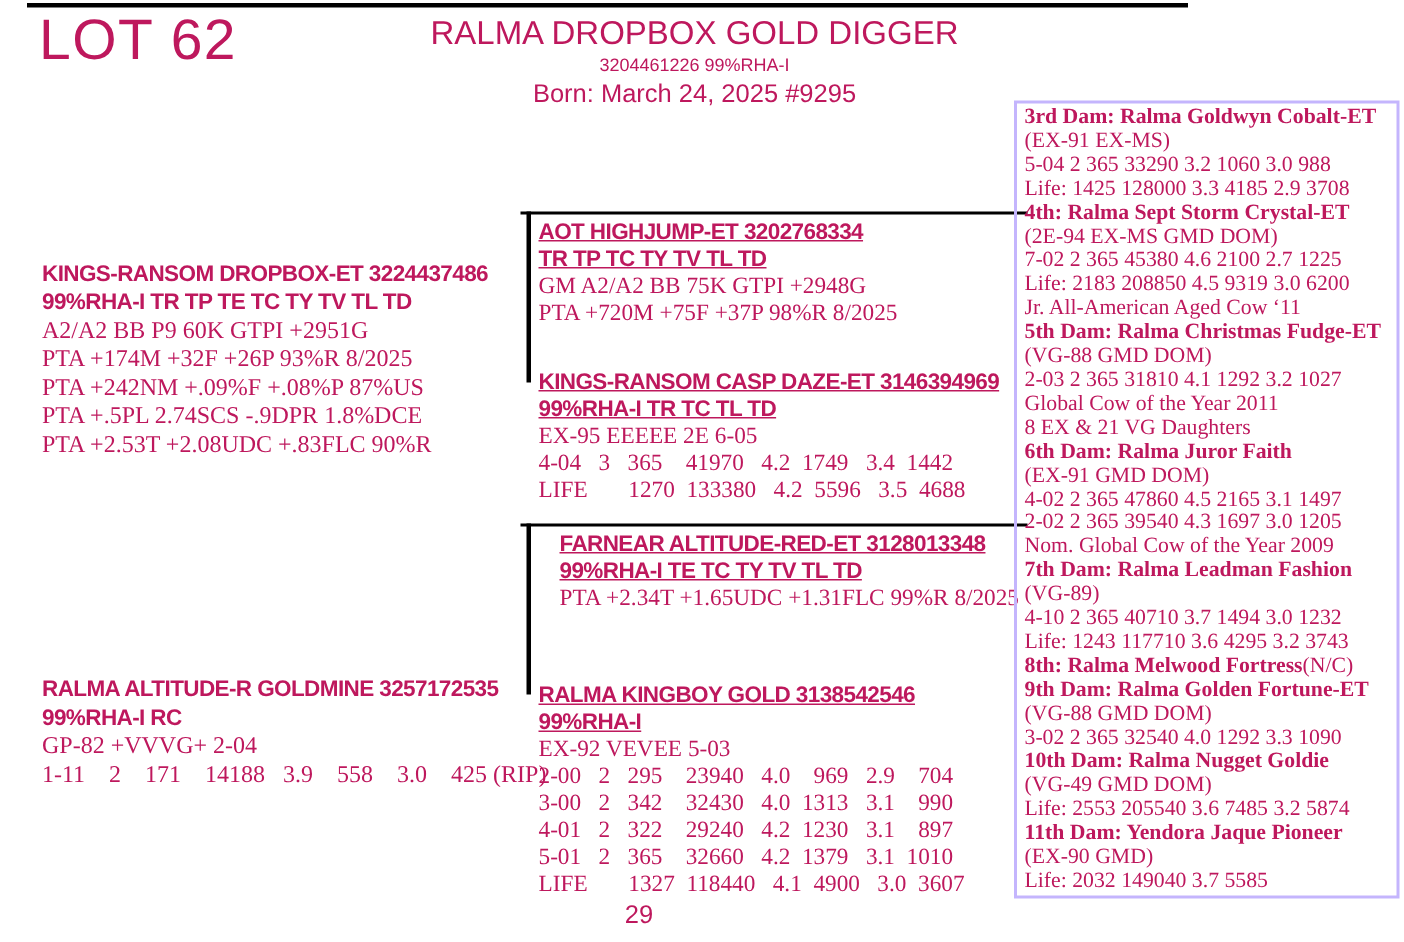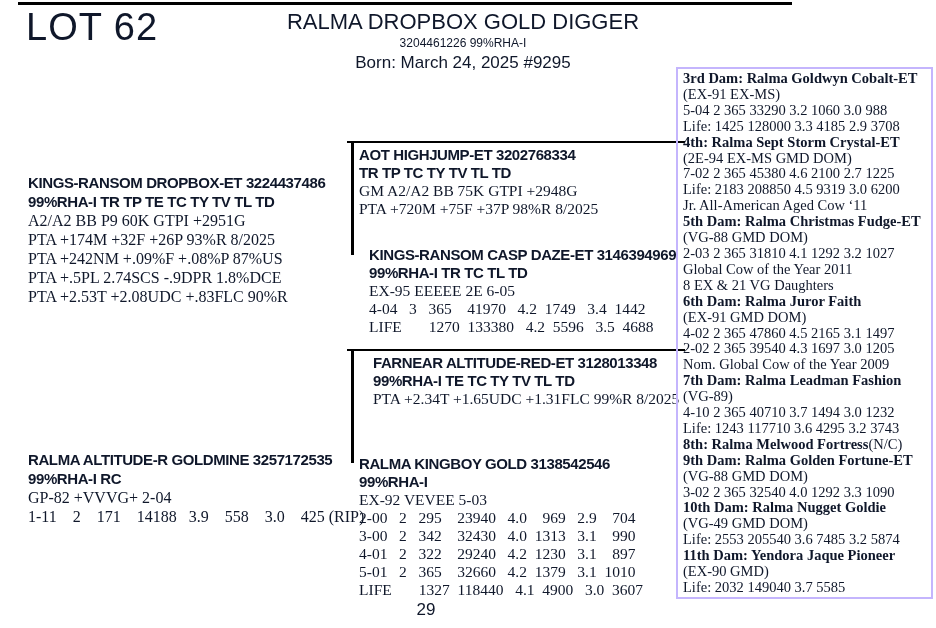--- a/index.html
+++ b/index.html
@@ -1,38 +1,38 @@
 <!DOCTYPE html>
 <html><head>
 <meta charset="utf-8">
 <style>
   html,body { margin:0; padding:0; background:#e8e8e8; }
   .page {
     position:relative; width:936px; height:628px; background:#ffffff;
-    font-family:"Liberation Serif", serif; color:#0f172a; overflow:hidden;
+    font-family:"Liberation Serif", serif; color:#be185d; overflow:hidden;
     margin:0 auto;
   }
   .rule { position:absolute; background:#000; }
   .lot {
     position:absolute; left:26px; top:6px;
     font-family:"Liberation Sans", sans-serif; font-size:38px; letter-spacing:1px;
   }
   .titlewrap { position:absolute; left:168px; top:10px; width:590px; text-align:center;
     font-family:"Liberation Sans", sans-serif; }
   .title { font-size:22px; line-height:24px; }
   .reg   { font-size:12px; line-height:19px; }
   .born  { font-size:17px; line-height:20px; }
 
   .block { position:absolute; }
   .bname, .bcodes {
     font-family:"Liberation Sans", sans-serif; font-weight:bold;
     font-size:15px; line-height:19px; letter-spacing:-0.4px; white-space:pre;
   }
   .bline { font-size:16px; line-height:19px; white-space:pre; }
-  .mid .bname, .mid .bcodes { line-height:18px; }
+  .mid .bname, .mid .bcodes { line-height:18px;text-decoration:underline; }
   .mid .bline { font-size:15.5px; line-height:18px; }
 
   .mat-box {
     position:absolute; left:676px; top:67px; width:244px; height:526px;
     border:2px solid #c4b5fd; padding:2px 4px 0 5px;
     font-size:14.5px; line-height:15.9px;
   }
   .mat-box .b { font-weight:bold; }
   .mat-box div { white-space:nowrap; }
 
@@ -78,21 +78,21 @@
   <div class="rule" style="left:347px; top:349px; width:338px; height:2px;"></div>
   <div class="rule" style="left:351px; top:349px; width:3px; height:114px;"></div>
 
   <div class="block mid" style="left:359px; top:146px; width:322px;">
     <div class="bname">AOT HIGHJUMP-ET 3202768334</div>
     <div class="bcodes">TR TP TC TY TV TL TD</div>
     <div class="bline">GM A2/A2 BB 75K GTPI +2948G</div>
     <div class="bline">PTA +720M +75F +37P 98%R 8/2025</div>
   </div>
 
-  <div class="block mid" style="left:369px; top:246px; width:322px;">
+  <div class="block mid" style="left:359px; top:246px; width:322px;">
     <div class="bname">KINGS-RANSOM CASP DAZE-ET 3146394969</div>
     <div class="bcodes">99%RHA-I TR TC TL TD</div>
     <div class="bline">EX-95 EEEEE 2E 6-05</div>
     <div class="bline">4-04   3   365    41970   4.2  1749   3.4  1442</div>
     <div class="bline">LIFE       1270  133380   4.2  5596   3.5  4688</div>
   </div>
 
   <div class="block mid" style="left:373px; top:354px; width:322px;">
     <div class="bname">FARNEAR ALTITUDE-RED-ET 3128013348</div>
     <div class="bcodes">99%RHA-I TE TC TY TV TL TD</div>

